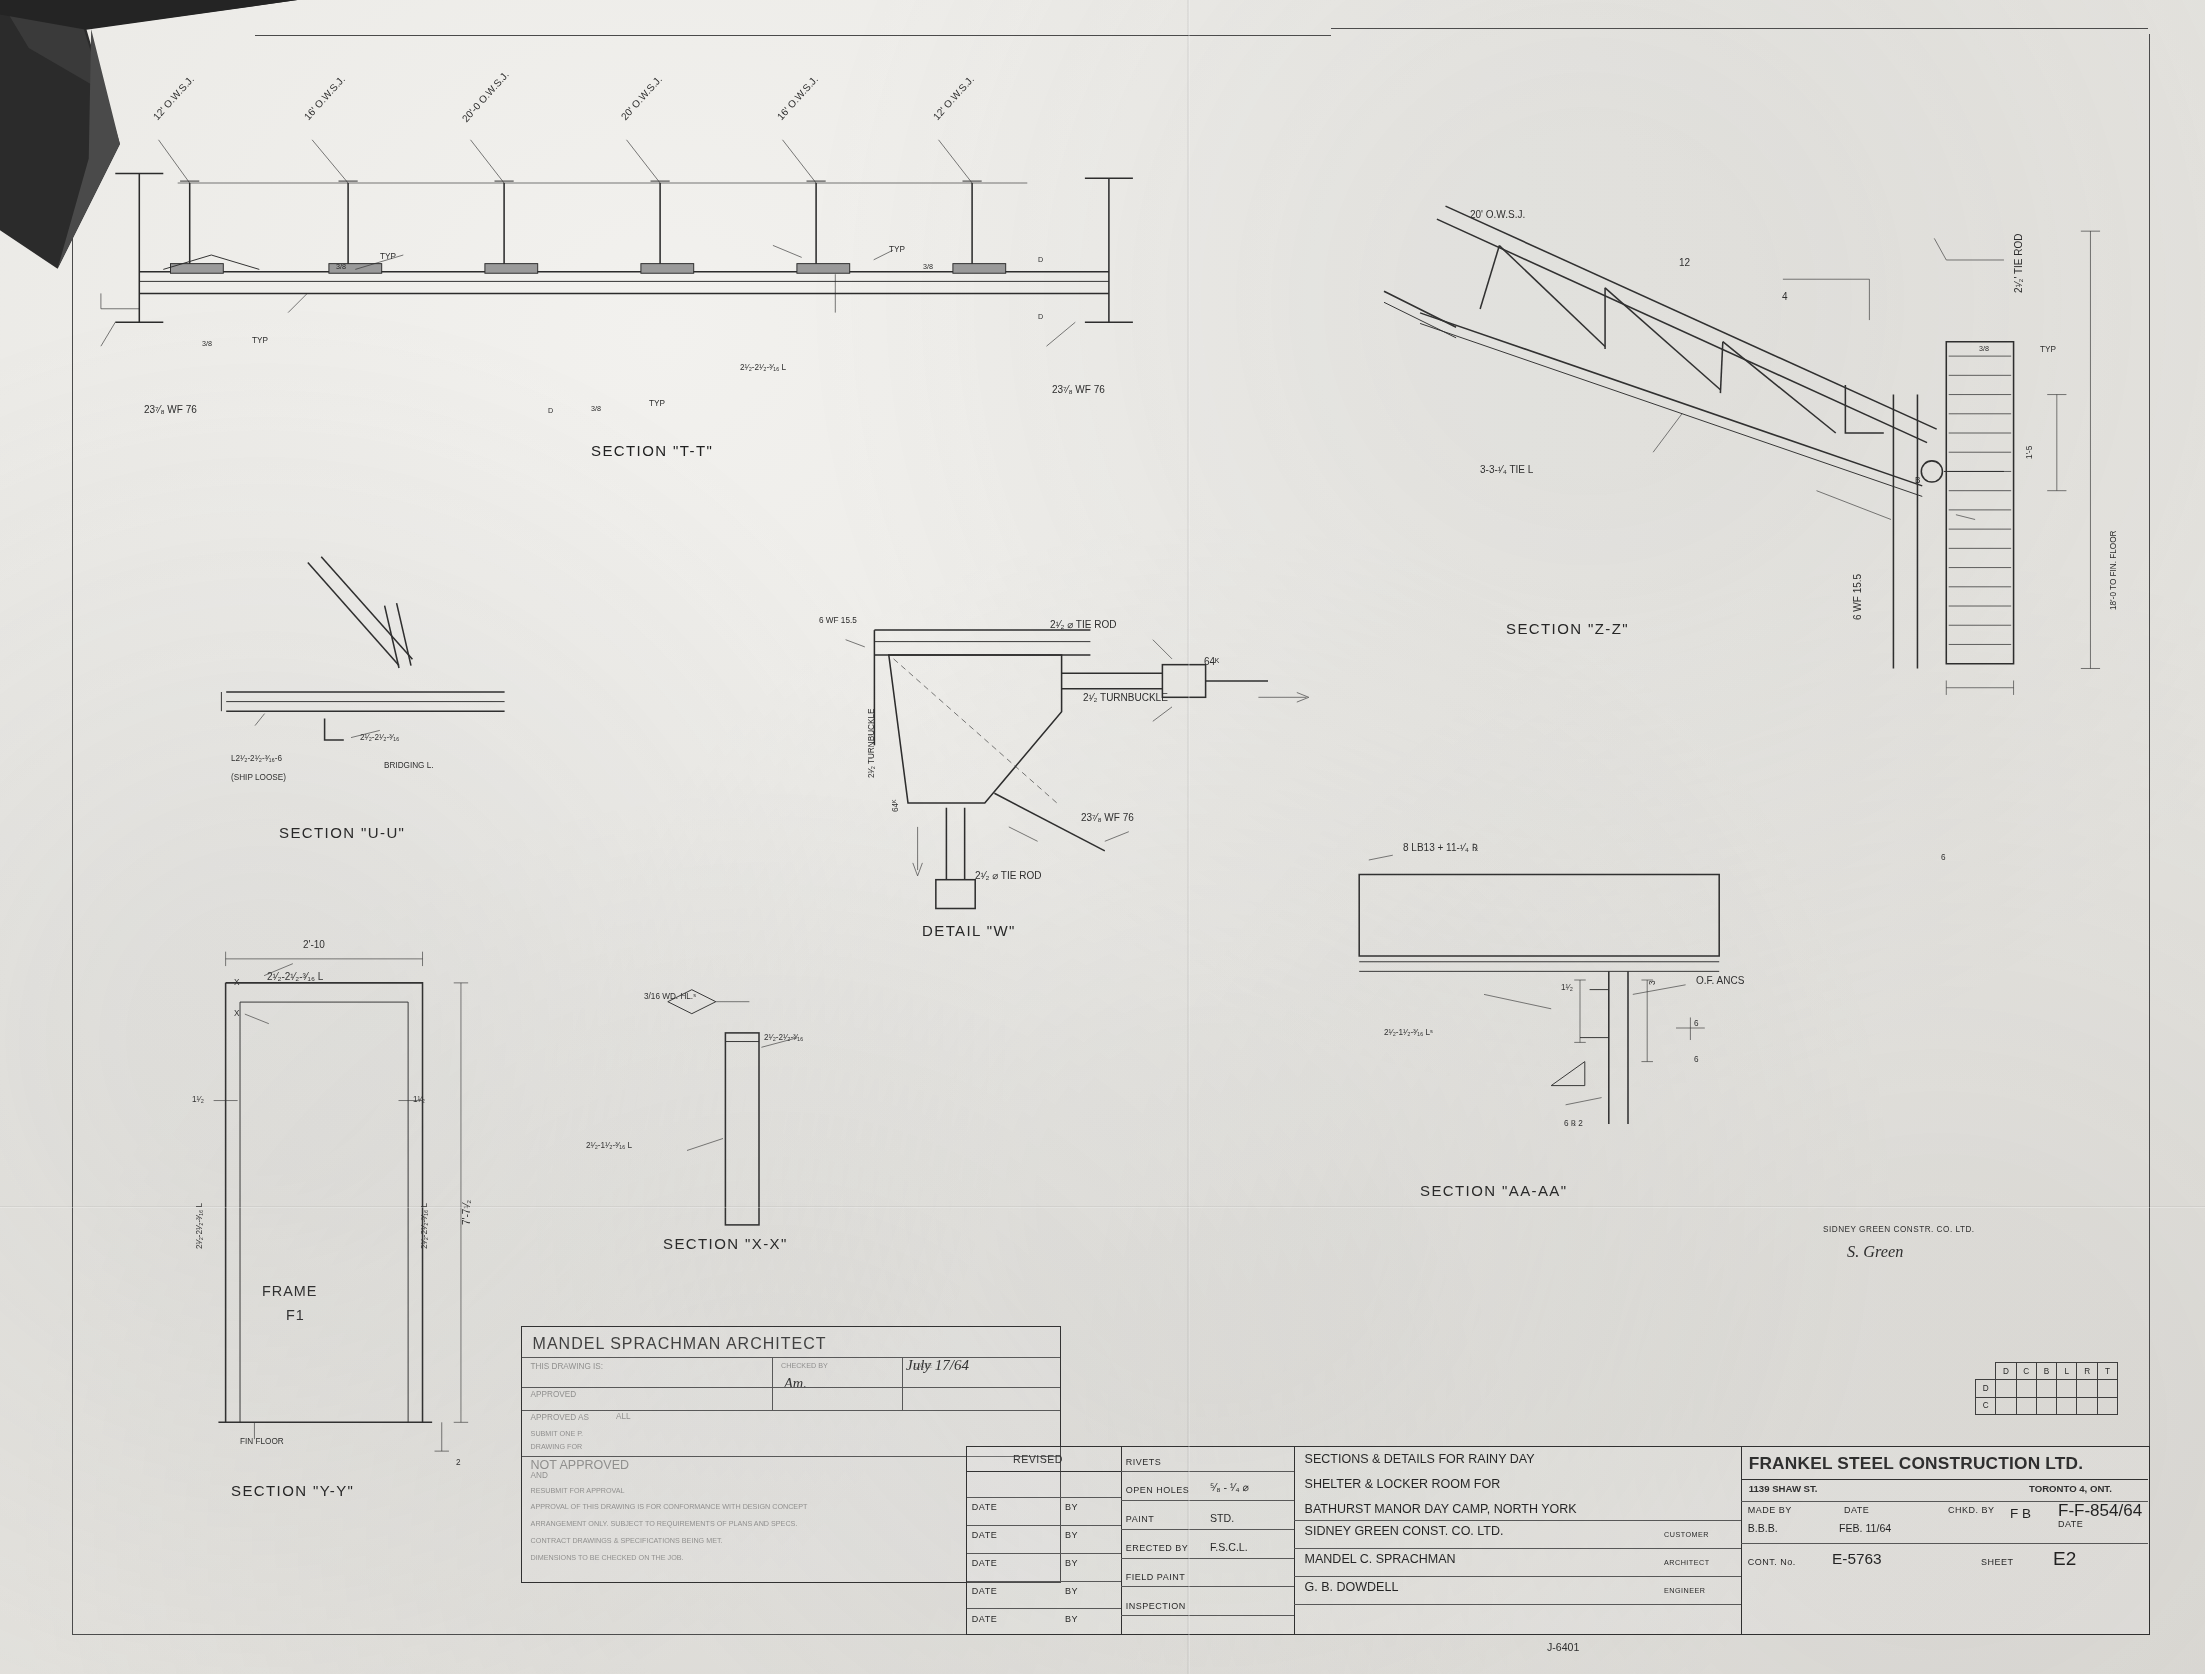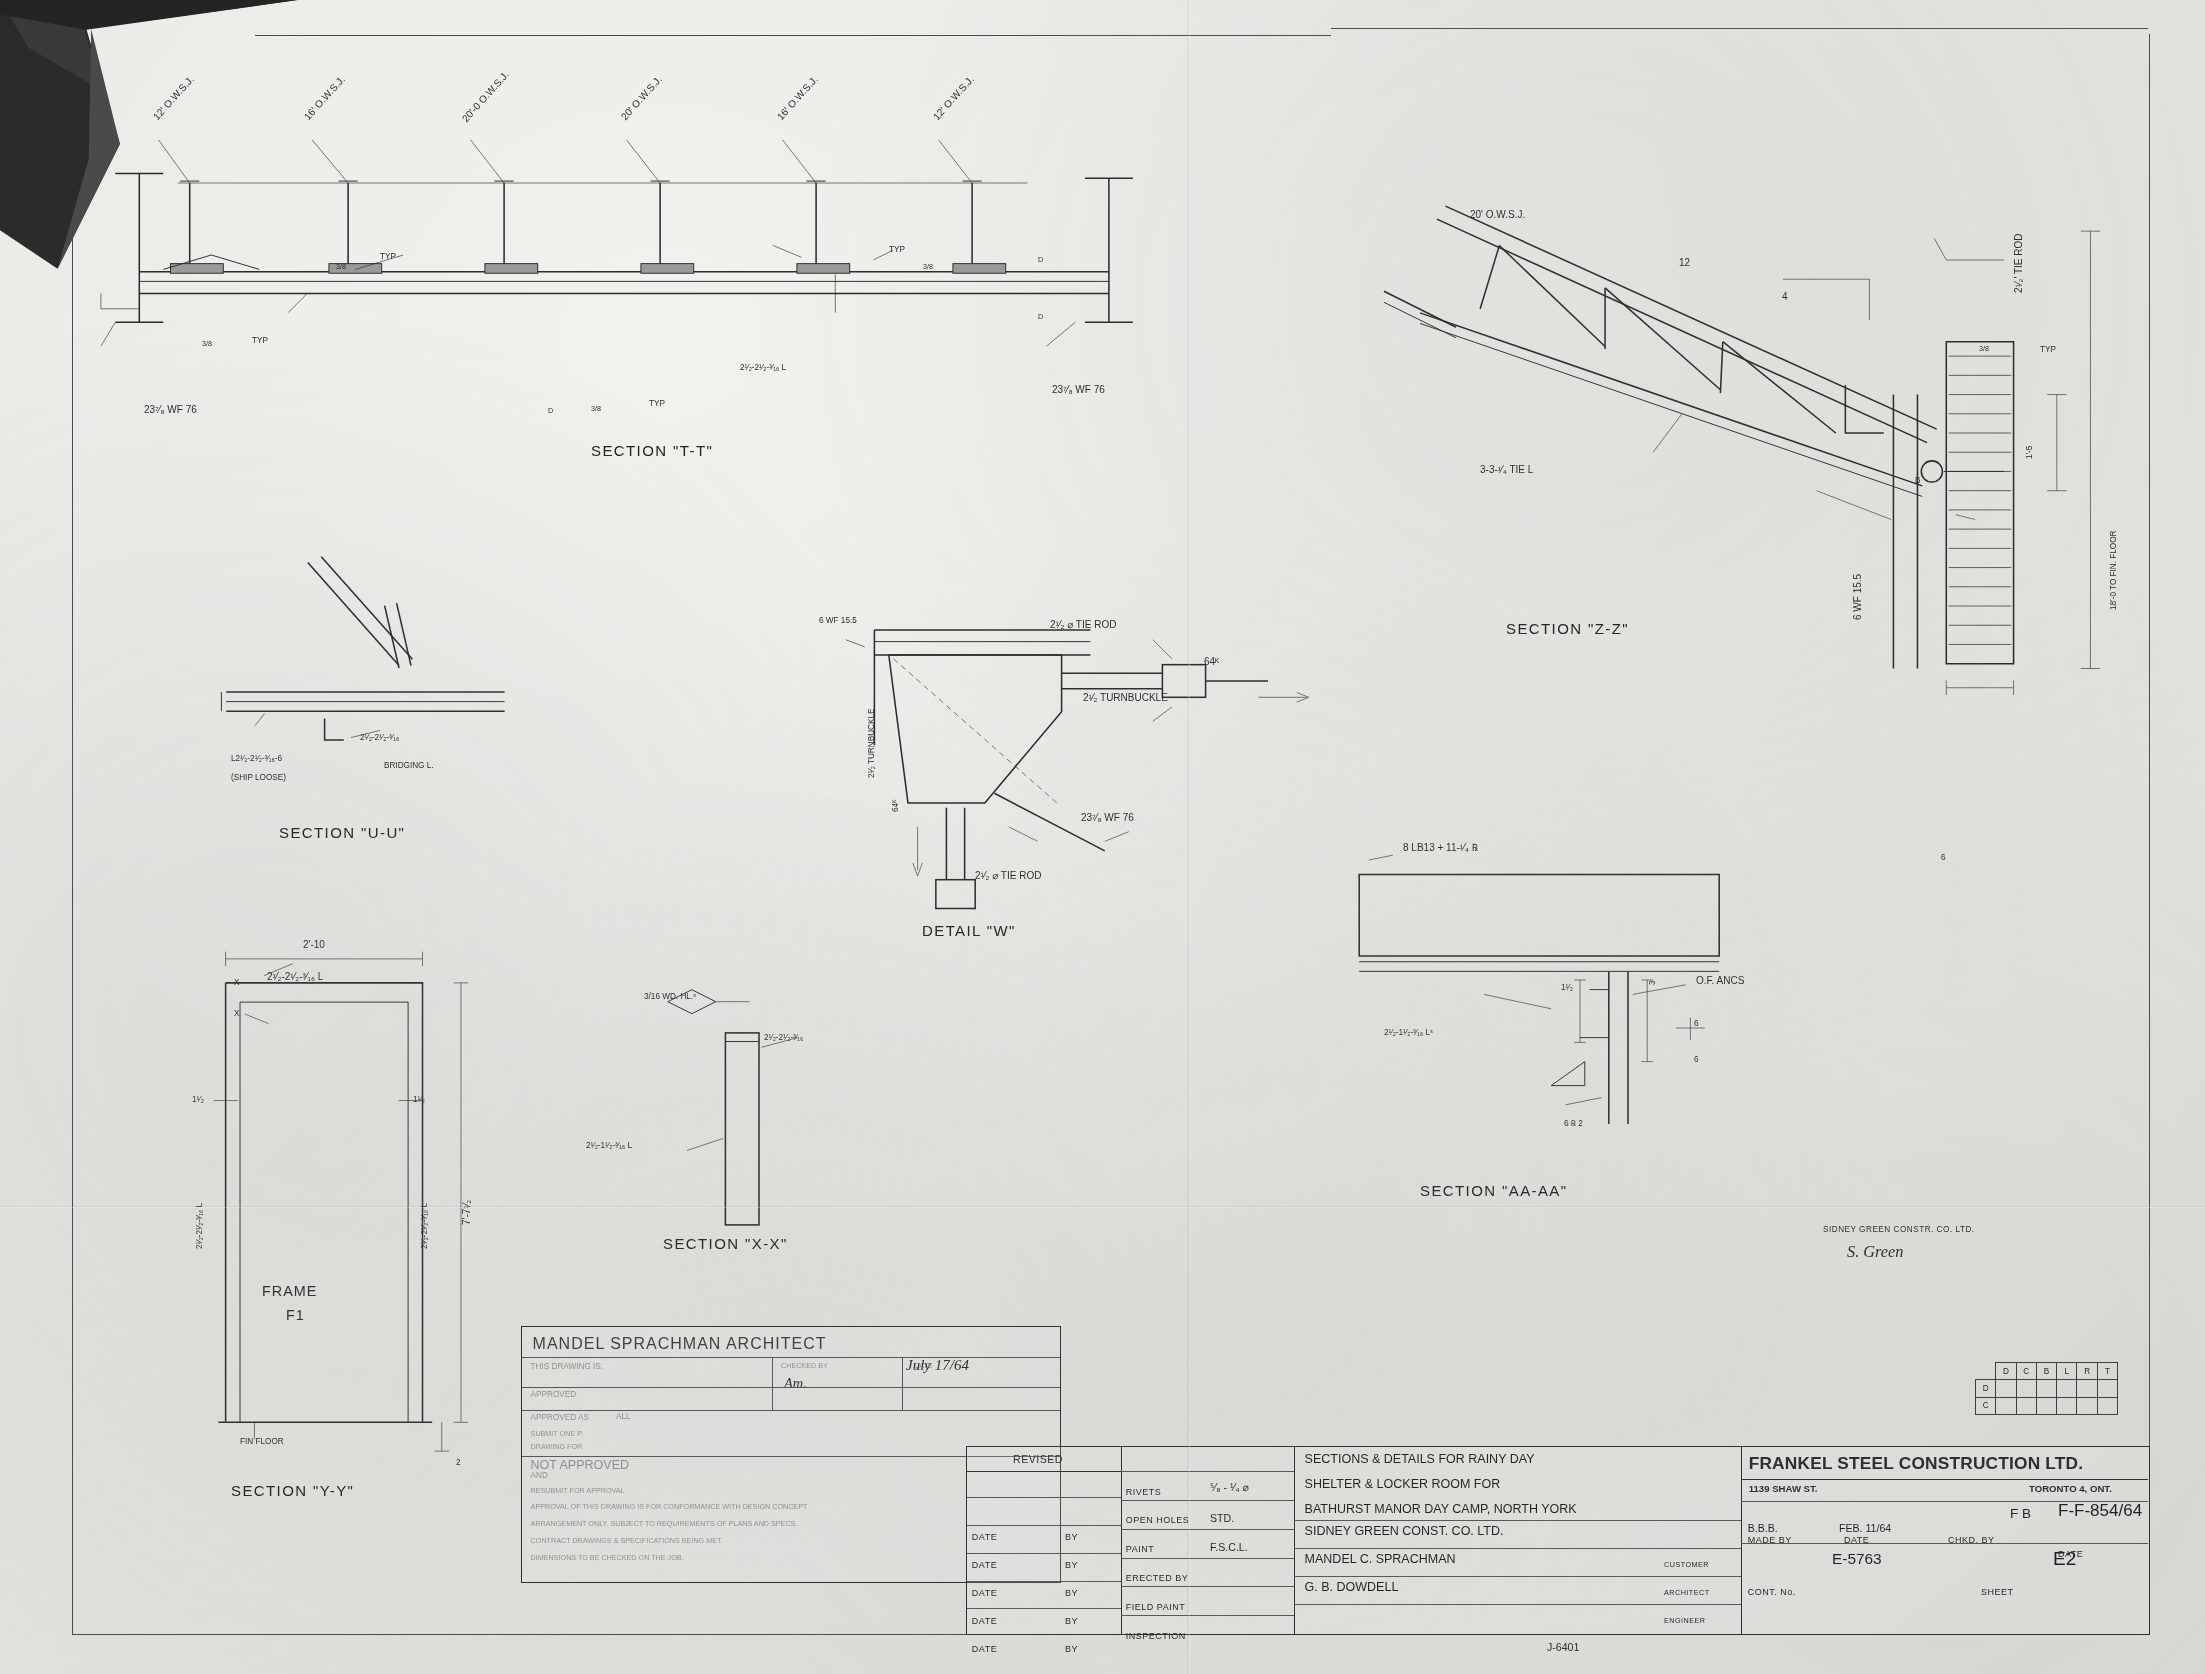--- a/index.html
+++ b/index.html
@@ -55,21 +55,21 @@
   .l2{stroke-width:3.2;}
   .thin{stroke-width:1.3;}
   .dash{stroke-dasharray:12 9;}
   .fillgray{fill:#9a9a9a;}
   
   #titleblock{position:absolute;left:966px;top:1446px;width:1182px;height:187px;border:1.4px solid #2b2b2b;background:rgba(255,255,255,.14);}
   #tb-rev{position:absolute;left:0;top:0;width:154px;height:187px;border-right:1.4px solid #2b2b2b;}
   #tb-riv{position:absolute;left:154px;top:0;width:173px;height:187px;border-right:1.4px solid #2b2b2b;}
   #tb-mid{position:absolute;left:327px;top:0;width:447px;height:187px;border-right:1.4px solid #2b2b2b;}
   #tb-right{position:absolute;left:774px;top:0;width:407px;height:187px;}
-  .tbl{position:absolute;font-size:9px;letter-spacing:0.5px;color:#222;margin-top:30px;}
+  .tbl{position:absolute;font-size:9px;letter-spacing:0.5px;color:#222;}
   .tbv{position:absolute;font-size:10.6px;color:#1c1c1c;}
   #approval{position:absolute;left:521px;top:1326px;width:538px;height:255px;border:1.4px solid #2b2b2b;background:rgba(255,255,255,.1);}
   .appr-line{position:absolute;left:0;width:538px;border-bottom:0.8px solid #555;}
   .faint{color:#4b4b4b;opacity:.55;}
   #grid-dcblrt{position:absolute;left:1975px;top:1362px;}
   #grid-dcblrt table{border-collapse:collapse;}
   #grid-dcblrt td{border:0.7px solid #3b3b3b;width:17.3px;height:14.4px;font-size:8.2px;text-align:center;color:#222;}
   #grid-dcblrt td.hdr{border:none;}
   .sig{font-family:"Liberation Serif",serif;font-style:italic;font-size:16.3px;color:#2a2a2a;}
   .hatch{fill:none;stroke:#333;stroke-width:1.6;}

